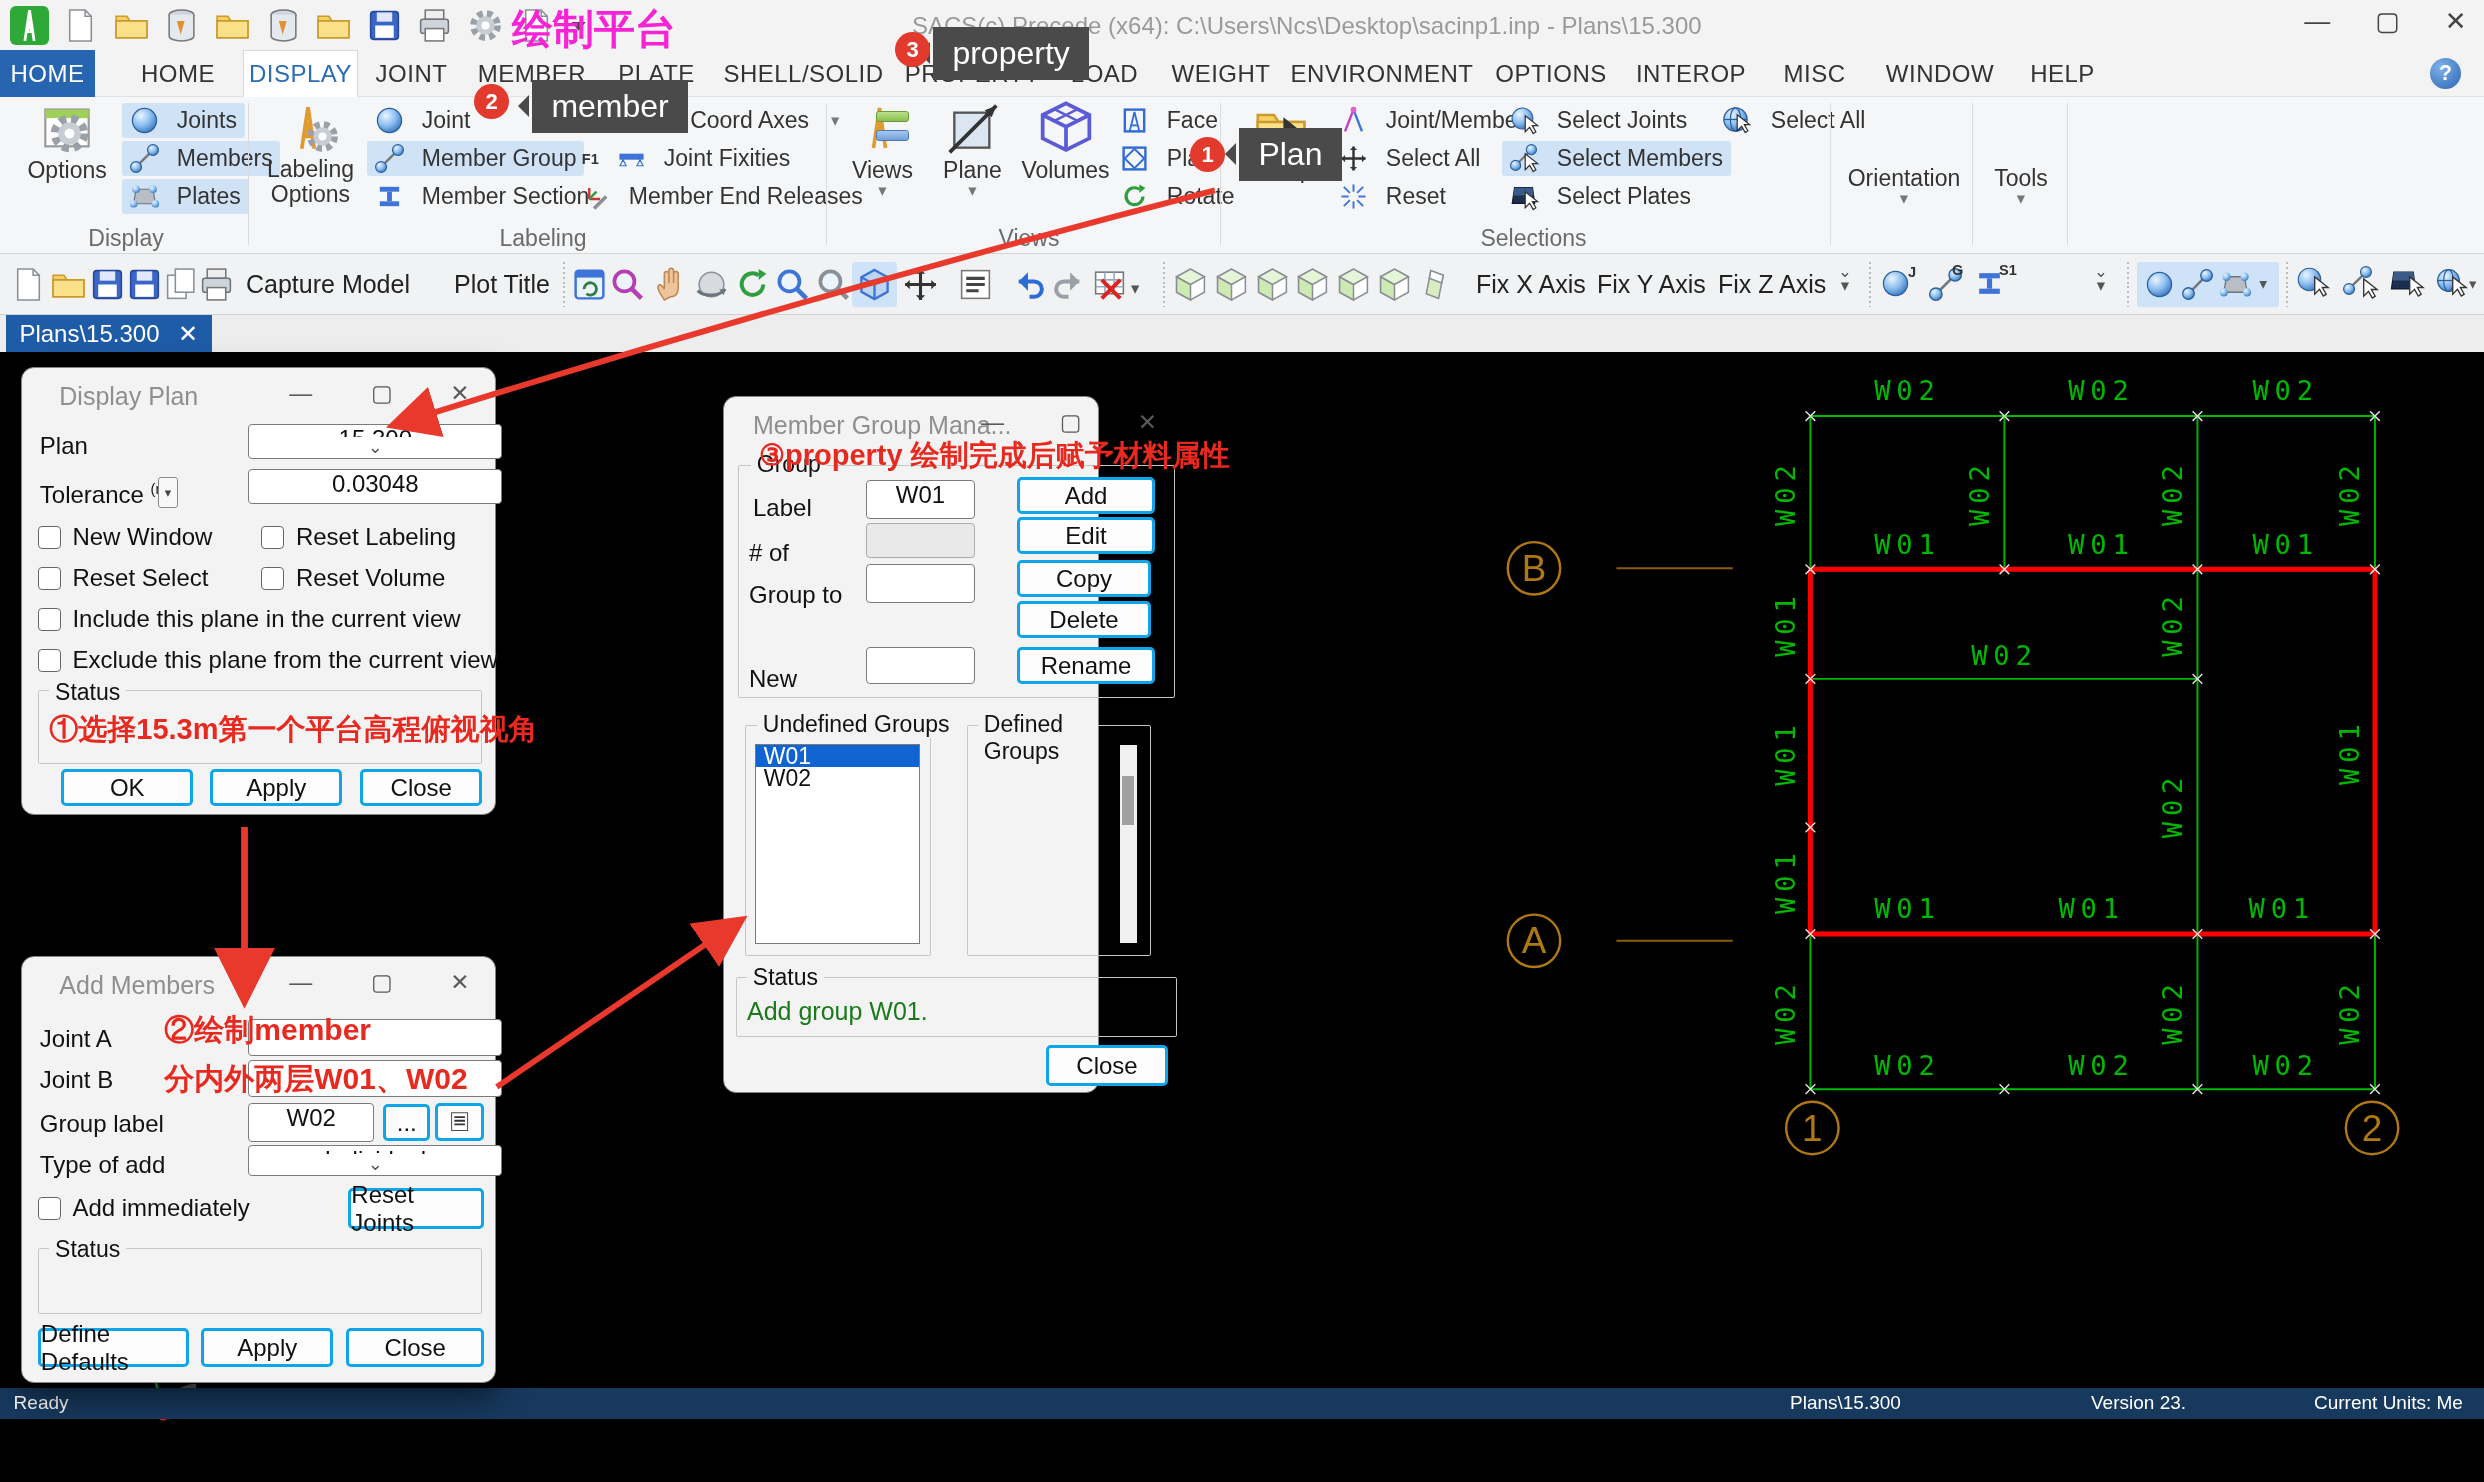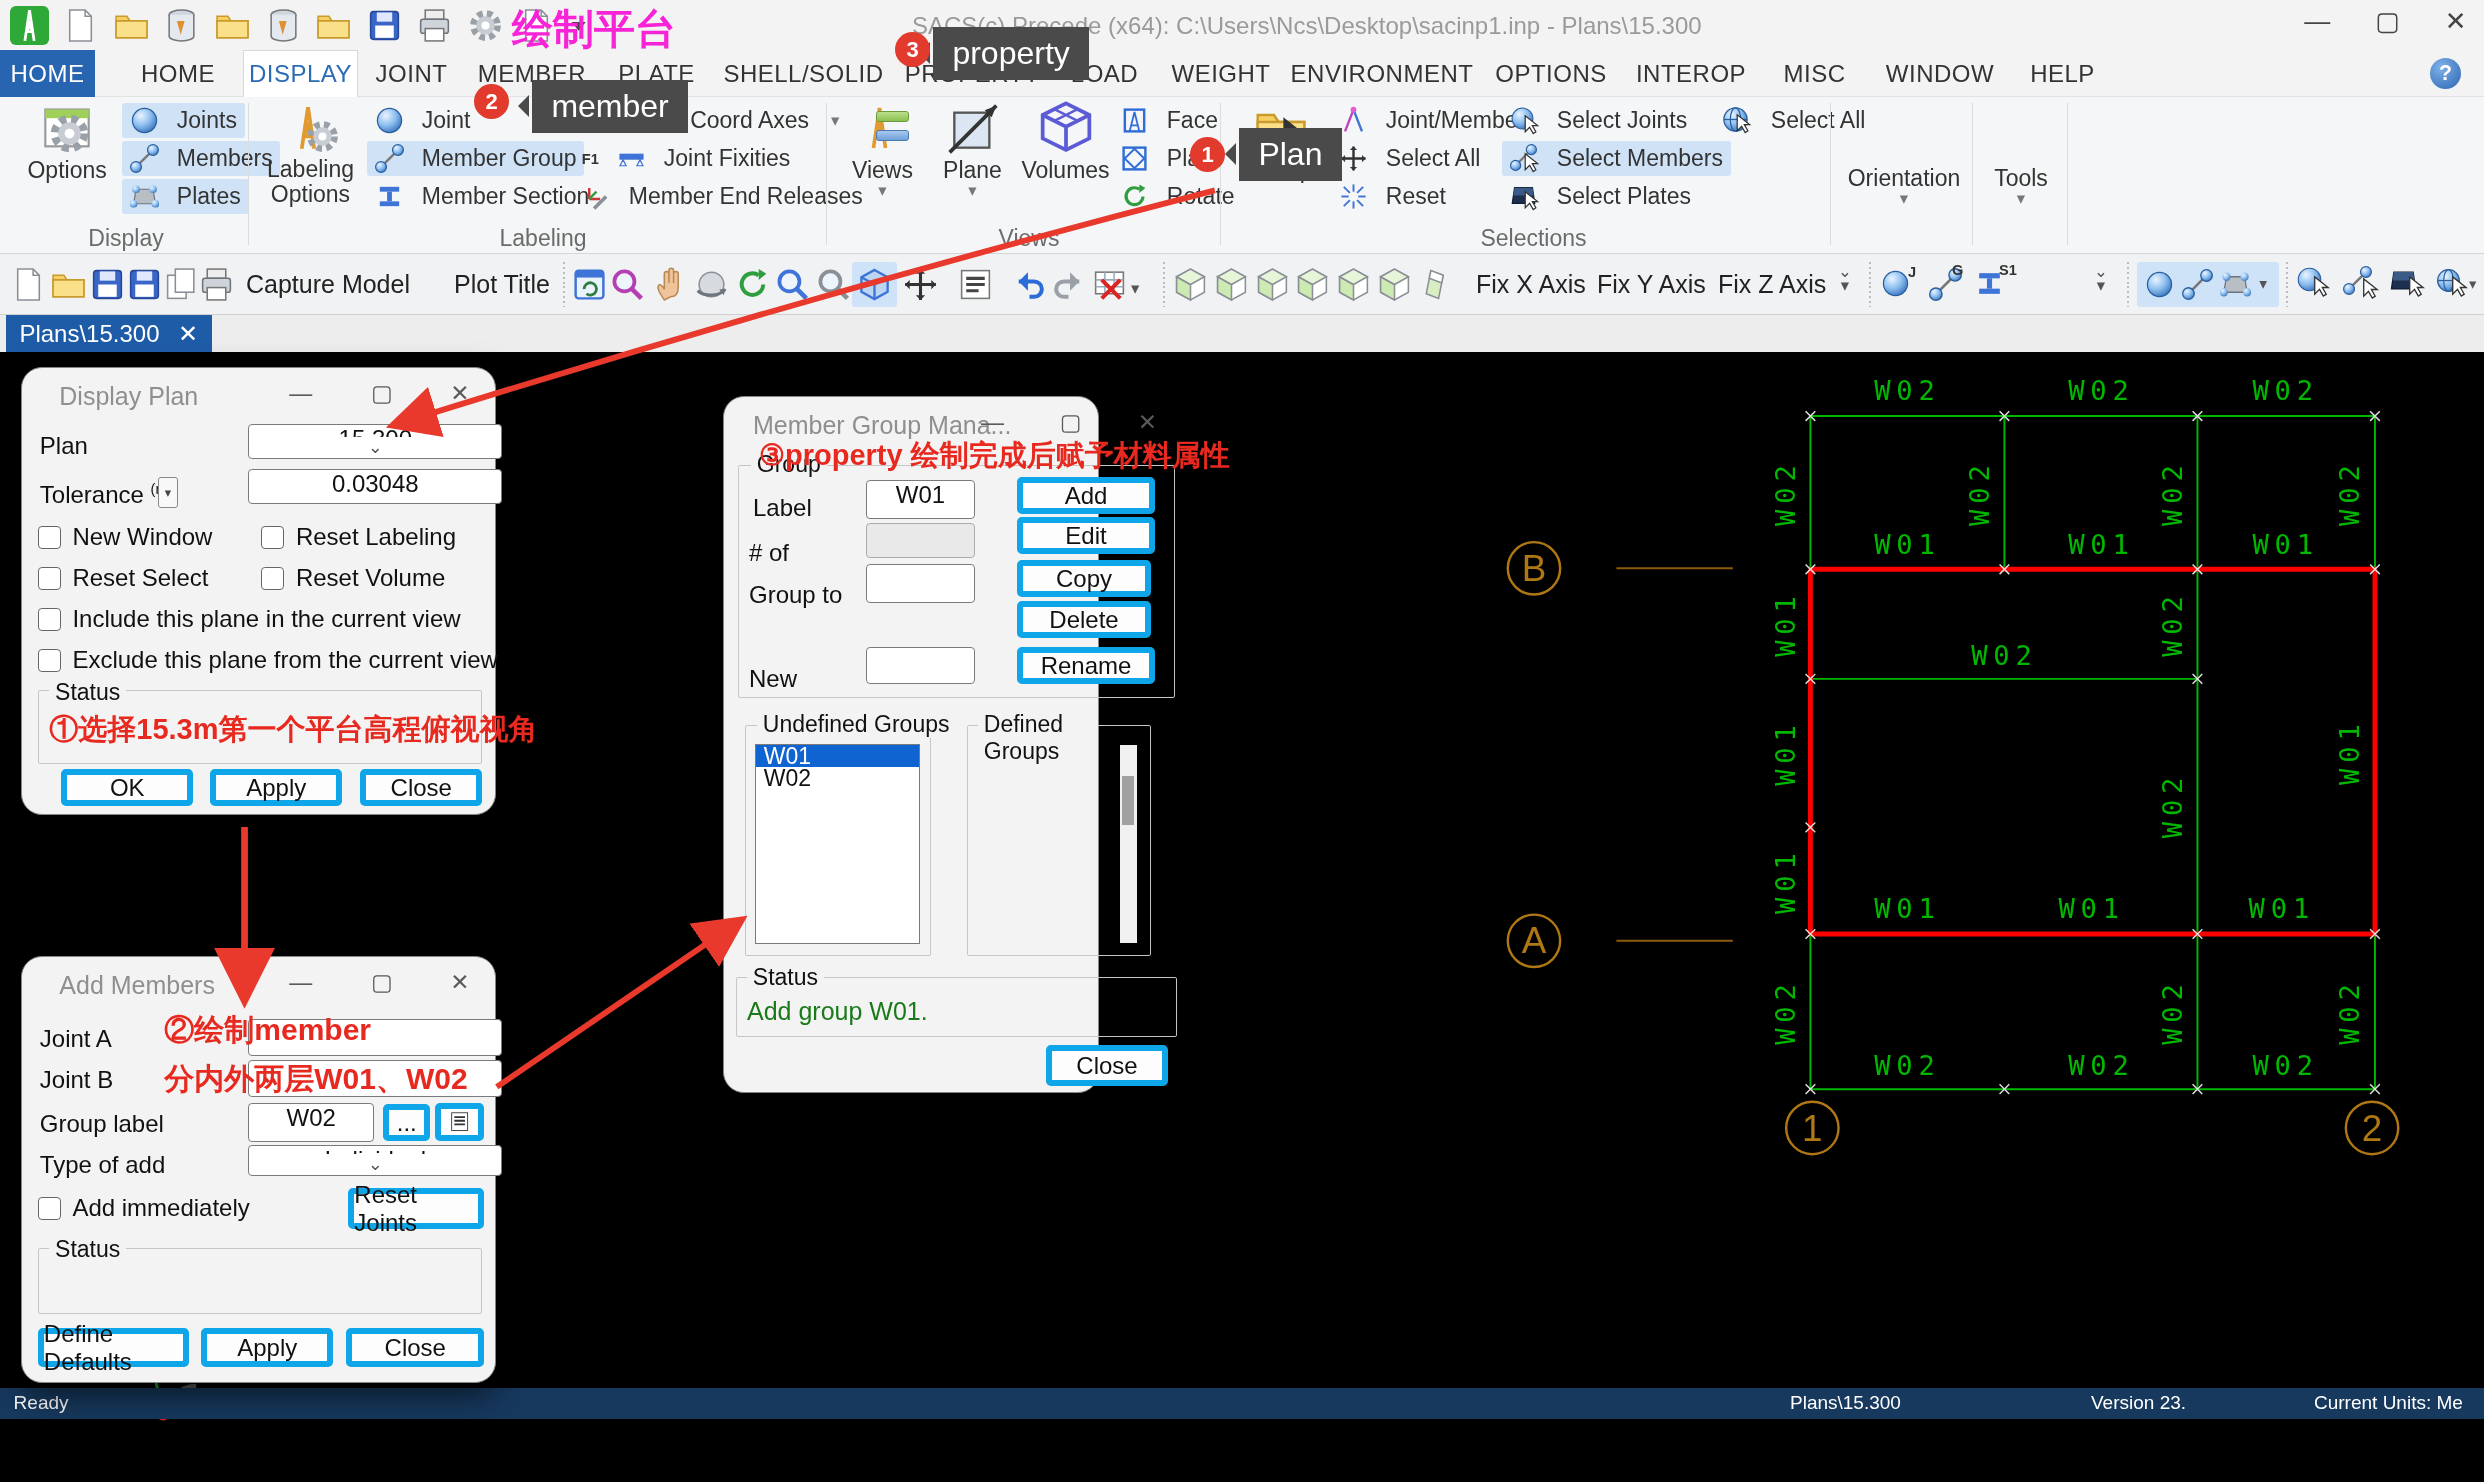--- a/index.html
+++ b/index.html
@@ -49,36 +49,36 @@
   #tabstrip { position:absolute; left:0; top:315px; width:2484px; height:37px; background:#ededed; z-index:5; }
   #doctab { position:absolute; left:5.8px; top:0; width:206px; height:37px; background:#1f5ca8; color:#fff; font-size:24px;
     display:flex; align-items:center; justify-content:space-between; padding:0 13.6px; }
   
   #canvas { position:absolute; left:0; top:352px; width:2484px; height:1099px; background:#000; z-index:1; }
   #cad { position:absolute; left:0; top:0; }
   
   #statusbar { position:absolute; left:0; top:1388px; width:2484px; height:31px; background:#17395e; color:#fff; font-size:19px; z-index:6; }
   #statusbar span { position:absolute; top:3.9px; white-space:nowrap; }
   
-  .dlg { position:absolute; background:#f3f3f3; border:1px solid #858585; border-radius:21px;
+  .dlg { position:absolute; background:#f3f3f3; border:1px solid #858585; border-radius:13px;
     box-shadow:0 11.6px 33px rgba(0,0,0,.6); z-index:10; }
   .dt { position:absolute; left:37px; top:13.6px; font-size:25px; color:#8f8f8f; }
   .dctl { position:absolute; top:11.6px; color:#5a5a5a; font-size:23px; width:29px; text-align:center; }
   .lbl { position:absolute; font-size:24px; color:#111; white-space:nowrap; }
   .inp { position:absolute; background:#fff; border:1px solid #7a7a7a; border-radius:3.9px; font-size:24px; color:#111;
     display:flex; align-items:center; padding:0 9.7px;flex-direction:column; }
   .inp.dis { background:#e9e9e9; border-color:#ababab; }
   .combo { justify-content:space-between; }
   .combo .cv { overflow:hidden; }
   .combo .ca { color:#555; font-size:17.5px; }
   .cb { position:absolute; display:flex; align-items:center; gap:11.6px; font-size:24px; color:#111; white-space:nowrap; }
   .cb .box { width:23px; height:23px; background:#fff; border:1.9px solid #666; border-radius:3.9px; flex:0 0 auto; }
   .gbox { position:absolute; border:1px solid #c6c6c6; border-radius:1.9px; }
   .gleg { position:absolute; font-size:23px; color:#111; background:#f3f3f3; padding:0 5.8px; }
-  .btn { position:absolute; background:#fdfdfd; border:6px solid #0ea5e9; border-radius:4.9px; font-size:24px; color:#111;
+  .btn { position:absolute; background:#fdfdfd; border:3px solid #0ea5e9; border-radius:4.9px; font-size:24px; color:#111;
     display:flex; align-items:center; justify-content:center; }
   .listbox { position:absolute; background:#fff; border:1px solid #7a7a7a; overflow:hidden; font-size:23px; }
   .li { height:22px; line-height:22px; padding:0 7.8px; color:#111; }
   .li.sel { background:#0f64d2; color:#fff; }
   .redtext { position:absolute; color:#e8291f; font-weight:bold; white-space:nowrap; z-index:12; }
   .greentext { position:absolute; color:#1a7a1a; font-size:25px; }
   
   #overlay { position:absolute; left:0; top:0; width:2484px; height:1483px; z-index:40; pointer-events:none; }
   .badge { position:absolute; width:35px; height:35px; border-radius:50%; background:#e23b2e; color:#fff; font-size:22px;
     font-weight:bold; display:flex; align-items:center; justify-content:center; z-index:45; }

